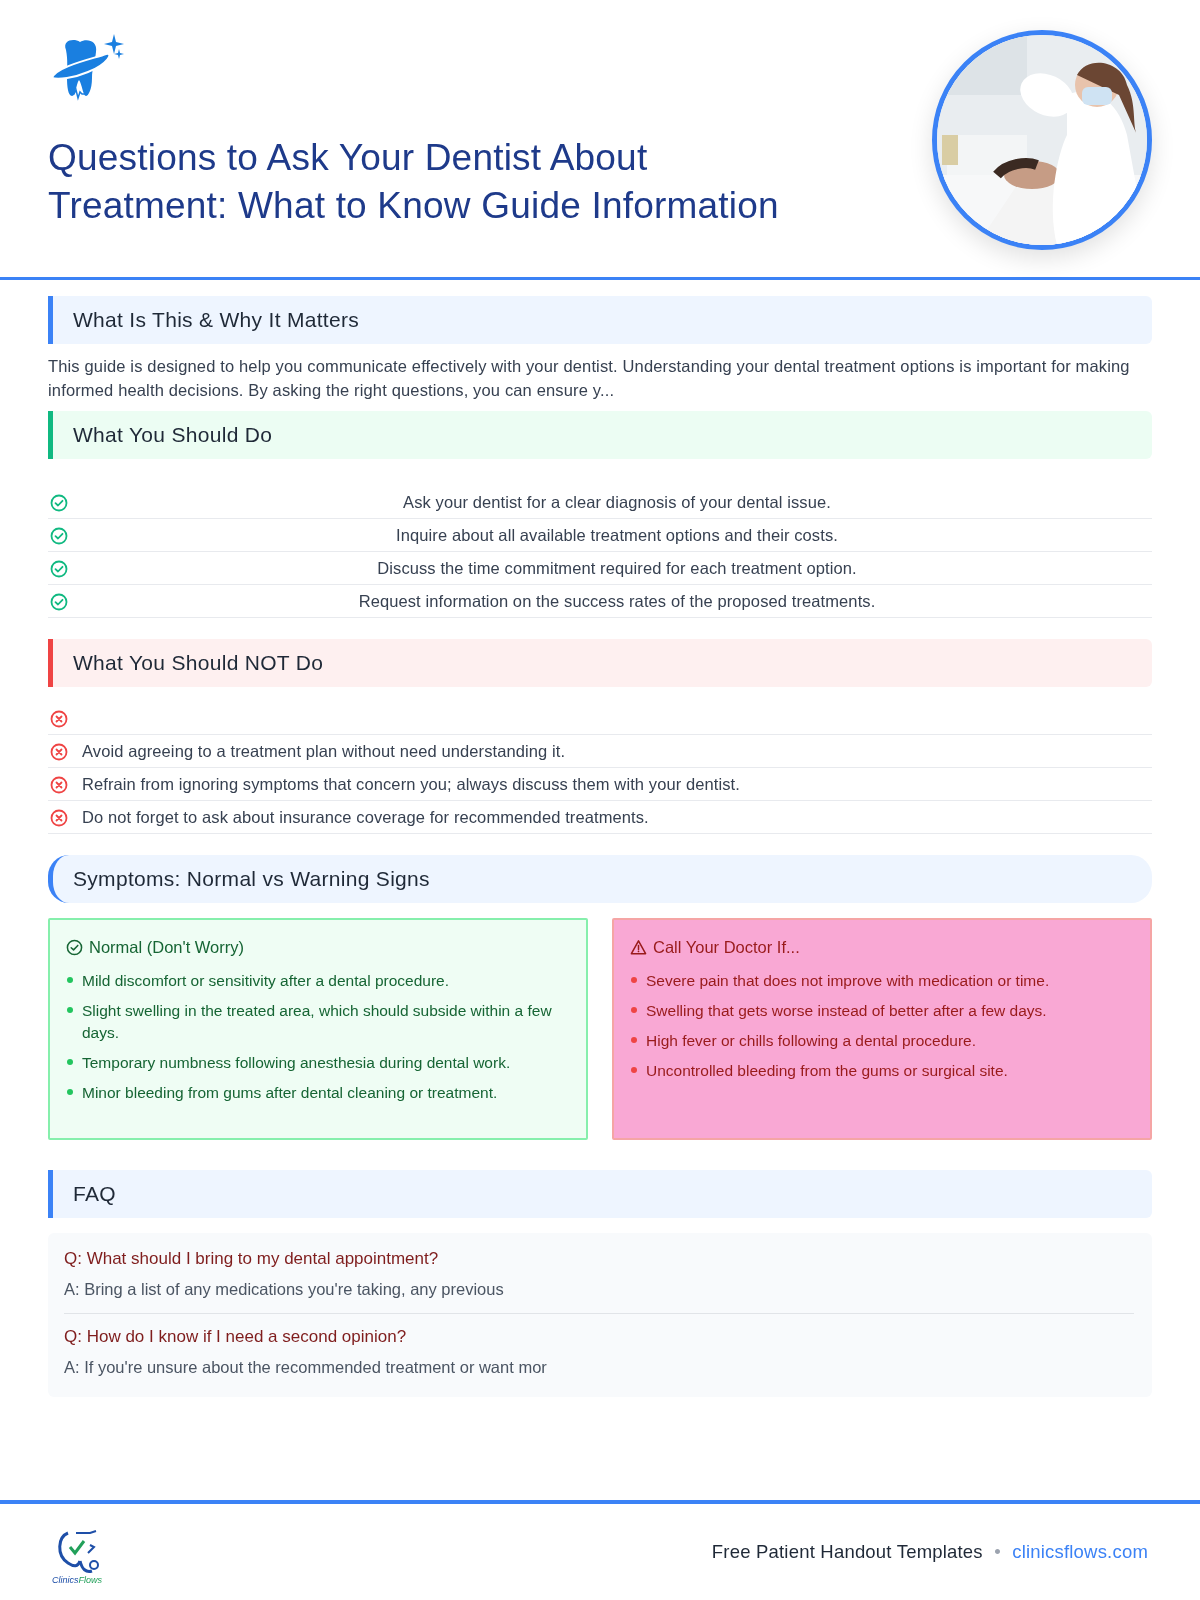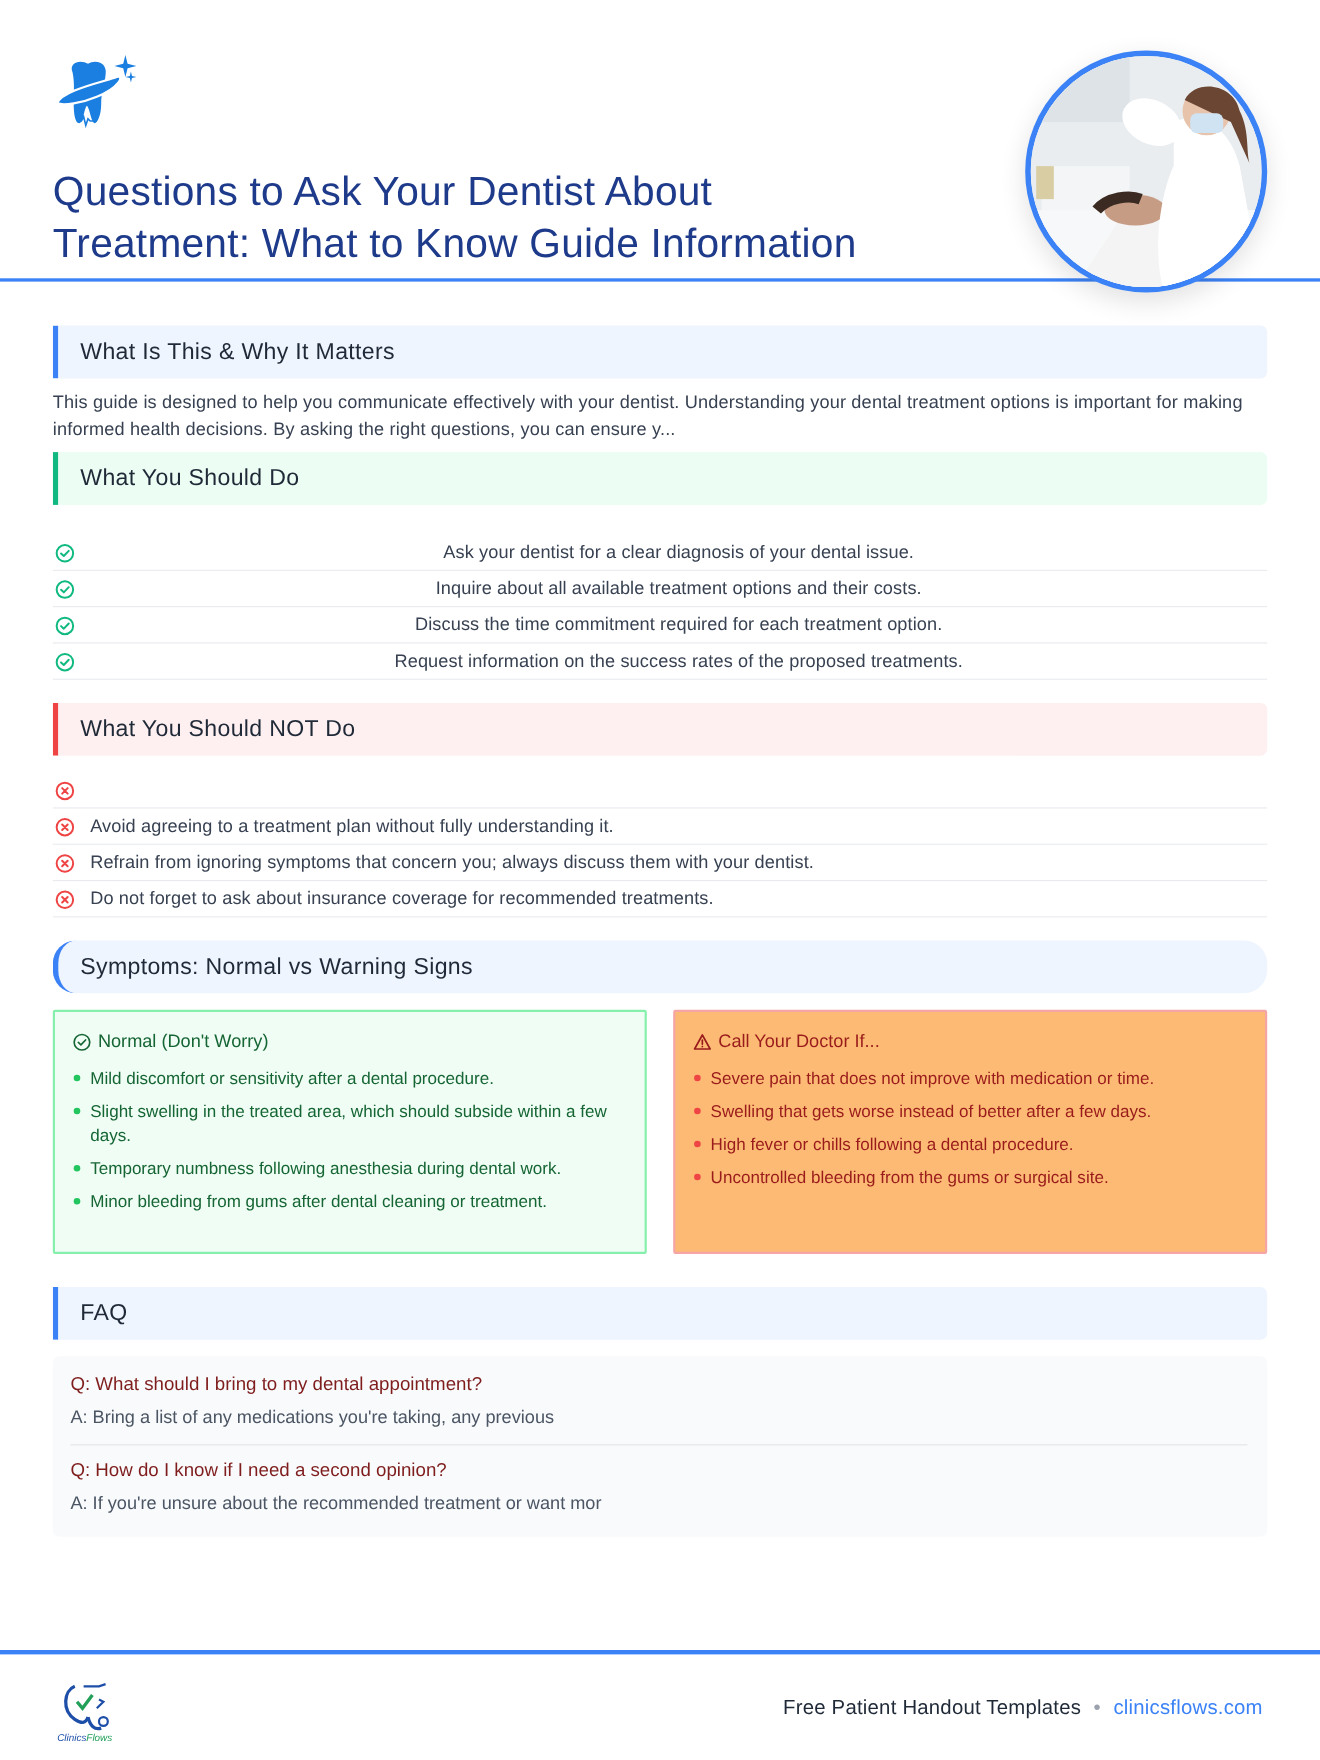--- a/index.html
+++ b/index.html
@@ -1,37 +1,37 @@
 <!DOCTYPE html>
 <html><head>
 <meta charset="utf-8">
 <style>
   * { box-sizing: border-box; margin: 0; padding: 0; }
   html, body { width: 1200px; height: 1600px; background: #ffffff; }
   body { font-family: "Liberation Sans", "DejaVu Sans", sans-serif; color: #374151; position: relative; overflow: hidden; }
 
-  .header { position: absolute; left: 0; top: 16px; width: 1200px; height: 240px; border-bottom: 3px solid #3b82f6; }
+  .header { position: absolute; left: 0; top: 0; width: 1200px; height: 280px; border-bottom: 3px solid #3b82f6; }
   .logo { position: absolute; left: 48px; top: 32px; width: 80px; height: 70px; }
   .title { position: absolute; left: 48px; top: 134px; width: 860px; font-size: 37px; line-height: 48px; color: #1e3a8a; font-weight: normal; letter-spacing: 0.2px; }
   .photo-wrap { position: absolute; left: 932px; top: 30px; width: 220px; height: 220px; border-radius: 50%; border: 5px solid #3b82f6; overflow: hidden; box-shadow: 0 8px 24px rgba(0,0,0,0.12); background: #eef2f5; }
 
   .section-head { position: absolute; left: 48px; width: 1104px; height: 48px; border-radius: 0 6px 6px 0; border-left: 5px solid #3b82f6; background: #eef5ff; }
   .section-head span { position: absolute; left: 20px; top: 12px; font-size: 21px; color: #1f2937; letter-spacing: 0.3px; }
   .sh-green { background: #ecfdf3; border-left-color: #10b981; }
   .sh-red { background: #fef0f0; border-left-color: #ef4444; }
 
   .intro { position: absolute; left: 48px; top: 354px; width: 1110px; font-size: 16.5px; line-height: 24px; color: #374151; letter-spacing: 0.15px; }
 
   .checklist { position: absolute; left: 48px; width: 1104px; list-style: none; }
   .checklist li { position: relative; height: 33px; border-bottom: 1px solid #e8eaee; padding-left: 34px; font-size: 16.5px; line-height: 32px; color: #374151; letter-spacing: 0.1px; }
   .checklist li .ic { position: absolute; left: 2px; top: 8px; width: 18px; height: 18px; }
 
   .box { position: absolute; top: 918px; width: 540px; height: 222px; border: 2px solid; border-radius: 2px; }
   .box-normal { left: 48px; background: #effdf4; border-color: #86efac; }
-  .box-warn { left: 612px; background: #fdba74; border-color: #f5a5a5; }
+  .box-warn { left: 612px; background: #f9a8d4; border-color: #f5a5a5; }
   .box .bt { position: absolute; left: 16px; top: 18px; font-size: 16.5px; display: flex; align-items: center; gap: 6px; }
   .box-normal .bt { color: #166534; }
   .box-warn .bt { color: #991b1b; }
   .box ul { position: absolute; left: 16px; top: 50px; width: 500px; list-style: none; }
   .box li { position: relative; padding-left: 16px; font-size: 15.5px; line-height: 22px; margin-bottom: 8px; }
   .box li::before { content: ""; position: absolute; left: 1px; top: 7px; width: 6px; height: 6px; border-radius: 50%; }
   .box-normal li { color: #166534; }
   .box-normal li::before { background: #22c55e; }
   .box-warn li { color: #991b1b; }
   .box-warn li::before { background: #ef4444; }
@@ -129,21 +129,21 @@
     <svg class="ic" viewBox="0 0 18 18">
         <circle cx="9" cy="9" r="7.5" fill="none" stroke="#ef4444" stroke-width="1.8"></circle>
         <path d="M6.5 6.5 L11.5 11.5 M11.5 6.5 L6.5 11.5" stroke="#ef4444" stroke-width="1.8" stroke-linecap="round"></path>
       </svg>
   </li>
   <li>
     <svg class="ic" viewBox="0 0 18 18">
         <circle cx="9" cy="9" r="7.5" fill="none" stroke="#ef4444" stroke-width="1.8"></circle>
         <path d="M6.5 6.5 L11.5 11.5 M11.5 6.5 L6.5 11.5" stroke="#ef4444" stroke-width="1.8" stroke-linecap="round"></path>
       </svg>
-    <span>Avoid agreeing to a treatment plan without  fully understanding  it.</span>
+    <span>Avoid agreeing to a treatment plan without  need understanding  it.</span>
   </li>
   <li>
     <svg class="ic" viewBox="0 0 18 18">
         <circle cx="9" cy="9" r="7.5" fill="none" stroke="#ef4444" stroke-width="1.8"></circle>
         <path d="M6.5 6.5 L11.5 11.5 M11.5 6.5 L6.5 11.5" stroke="#ef4444" stroke-width="1.8" stroke-linecap="round"></path>
       </svg>
     <span>Refrain from ignoring symptoms that concern you; always discuss them with your dentist.</span>
   </li>
   <li>
     <svg class="ic" viewBox="0 0 18 18">

